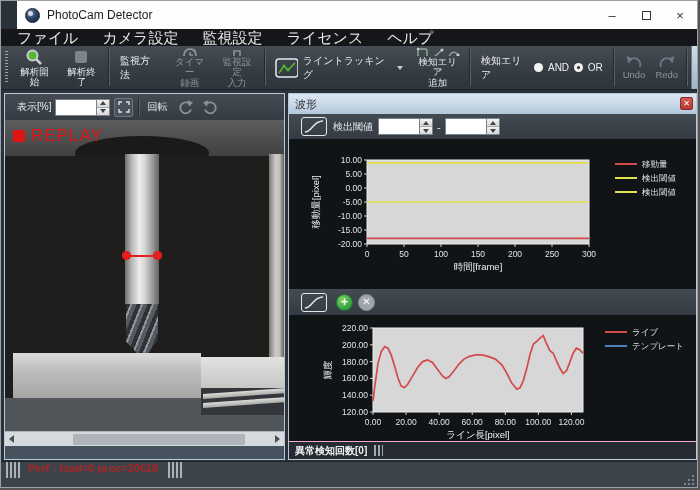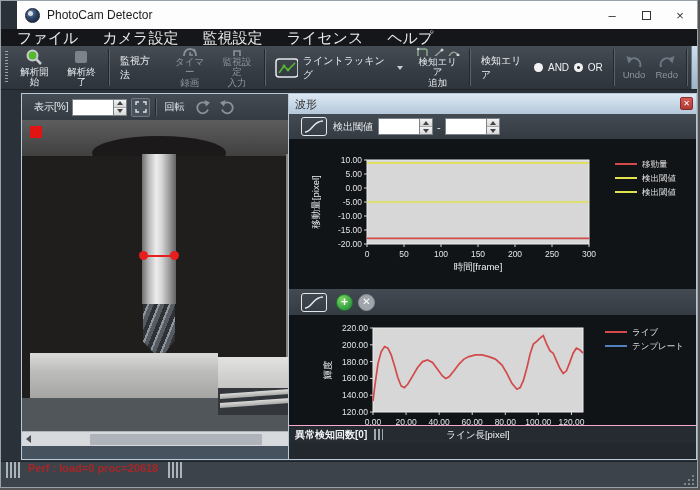--- a/index.html
+++ b/index.html
@@ -36,21 +36,21 @@
   .dd-arrow{width:0;height:0;border-left:3px solid transparent;border-right:3px solid transparent;border-top:4px solid #c9ced3;}
   .tb-radios{display:flex;align-items:center;gap:5px;color:#eef1f4;font-size:10px;padding:0 7px;}
   .radio{width:9px;height:9px;border-radius:50%;background:#f2f2f2;position:relative;}
   .radio.sel:after{content:"";position:absolute;left:3px;top:3px;width:3px;height:3px;border-radius:50%;background:#23282e;}
   .tb-overflow{margin-left:auto;width:6px;background:linear-gradient(180deg,#cfdeeb,#9db4c7);border-left:1px solid #6e7d8a;}
 
   
   .main{position:absolute;top:89px;left:0;right:0;bottom:26px;background:#2b3138;}
 
   
-  .left-panel{position:absolute;left:20px;top:3px;width:281px;height:367px;border:1px solid #b7c9d8;background:#39414a;}
+  .left-panel{position:absolute;left:3px;top:3px;width:281px;height:367px;border:1px solid #b7c9d8;background:#39414a;}
   .lp-toolbar{height:26px;display:flex;align-items:center;background:linear-gradient(180deg,#444b53,#353b43);}
   .lp-toolbar .lbl{color:#e8ecf0;font-size:10px;margin:0 4px 0 2px;}
   .spin{display:flex;height:17px;}
   .spin input{width:27px;height:17px;border:1px solid #7a828a;font-size:11px;padding:0 20px;color:#111;background:#fff;
     font-family:"Liberation Sans","DejaVu Sans",sans-serif;}
   .spin input.w34{width:34px;}
   .spin-btns{display:flex;flex-direction:column;width:13px;border:1px solid #7a828a;border-left:0;background:#dfdfdf;}
   .spin-b{flex:1;display:flex;align-items:center;justify-content:center;background:linear-gradient(#f4f4f4,#d6d6d6);}
   .spin-b+.spin-b{border-top:1px solid #a8a8a8;}
   .tri-up{width:0;height:0;border-left:3px solid transparent;border-right:3px solid transparent;border-bottom:4px solid #444;}
@@ -298,20 +298,21 @@
         <div class="wp-right"></div>
         <div class="fixture">
           <div class="slat" style="top:3px;"></div>
           <div class="slat" style="top:12px;"></div>
         </div>
         <div class="measure-line"></div>
         <div class="measure-dot" style="left:117px;"></div>
         <div class="measure-dot" style="left:148px;"></div>
         <div class="replay">
           <span class="sq"></span>
+          <span class="txt">REPLAY</span>
         </div>
       </div>
 
       <div class="hscroll">
         <span class="sb-arrow sb-left"></span>
         <div class="sb-thumb"></div>
         <span class="sb-arrow sb-right"></span>
       </div>
       <div class="lp-bottom"></div>
     </div>
@@ -404,21 +405,21 @@
         <div class="tb-grip"></div>
         <div class="curve-icon">
           <svg width="22" height="15">
               <path d="M2,13 C9,13 10,2 20,2" fill="none" stroke="#e3e8ec" stroke-width="1.5"></path>
             </svg>
         </div>
         <div class="circle-btn plus-btn">+</div>
         <div class="circle-btn x-btn">✕</div>
       </div>
 
-      <div class="chart-box" style="height:110px;">
+      <div class="chart-box" style="height:126px;">
         <svg class="chart-svg" width="407" height="126">
             <rect x="84" y="13" width="210" height="84" fill="#d7d7d7" stroke="#ececec" stroke-width="1"></rect>
             <line x1="81" y1="13" x2="84" y2="13" stroke="#d6d6d6"></line>
             <text class="ctick" x="79" y="16" text-anchor="end">220.00</text>
             <line x1="81" y1="29.8" x2="84" y2="29.8" stroke="#d6d6d6"></line>
             <text class="ctick" x="79" y="32.8" text-anchor="end">200.00</text>
             <line x1="81" y1="46.6" x2="84" y2="46.6" stroke="#d6d6d6"></line>
             <text class="ctick" x="79" y="49.6" text-anchor="end">180.00</text>
             <line x1="81" y1="63.4" x2="84" y2="63.4" stroke="#d6d6d6"></line>
             <text class="ctick" x="79" y="66.4" text-anchor="end">160.00</text>

